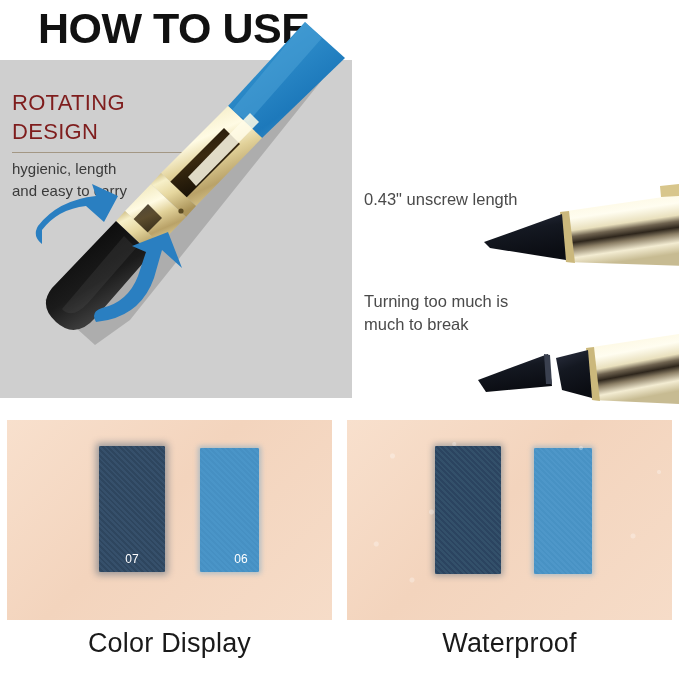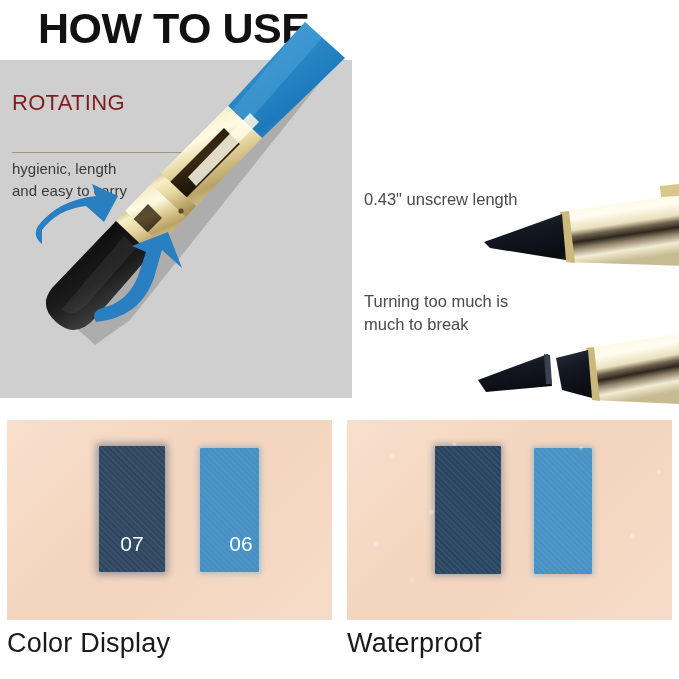--- a/index.html
+++ b/index.html
@@ -33,40 +33,41 @@
   .rp-text1{left:12px;top:16px;}
   .rp-text2{left:12px;top:118px;}
   .pen-photo{position:absolute;pointer-events:none;}
 
   
   .sw-panel{position:absolute;top:420px;width:325px;height:200px;overflow:hidden;
      background:linear-gradient(135deg,#f8e0cd 0%,#f3d4bd 45%,#f6dcc8 100%);}
   .sw-left{left:7px;}
   .sw-right{left:347px;}
   .sw-rect{position:absolute;border-radius:1px;}
-  .sw-label{position:absolute;color:#ffffff;font-size:21px;
-      font-family:"Liberation Sans",sans-serif;text-align:center;}
-  .caption{position:absolute;top:628px;width:325px;text-align:left;
+  .sw-label{position:absolute;color:#ffffff;font-size:12px;
+      font-family:"Liberation Sans",sans-serif;text-align:center;margin-top:20px;}
+  .caption{position:absolute;top:628px;width:325px;text-align:center;
       font-size:27px;color:#1a1a1a;font-family:"Liberation Sans",sans-serif;
       font-weight:normal;letter-spacing:0.2px;}
   .cap-left{left:7px;}
   .cap-right{left:347px;}
   .bottom-white{position:absolute;left:0;top:620px;width:679px;height:59px;background:#fff;}
 </style>
 </head>
 <body>
 
 <div class="header">
   <div class="header-title">HOW TO USE</div>
 </div>
 
 <div class="gray-panel">
 
   <div class="rot-title">
     <div>ROTATING</div>
+    <div>DESIGN</div>
   </div>
 
   <div class="rot-div"></div>
 
   <div class="rot-sub">
     <div>hygienic, length</div>
     <div>and easy to carry</div>
   </div>
 </div>
 

